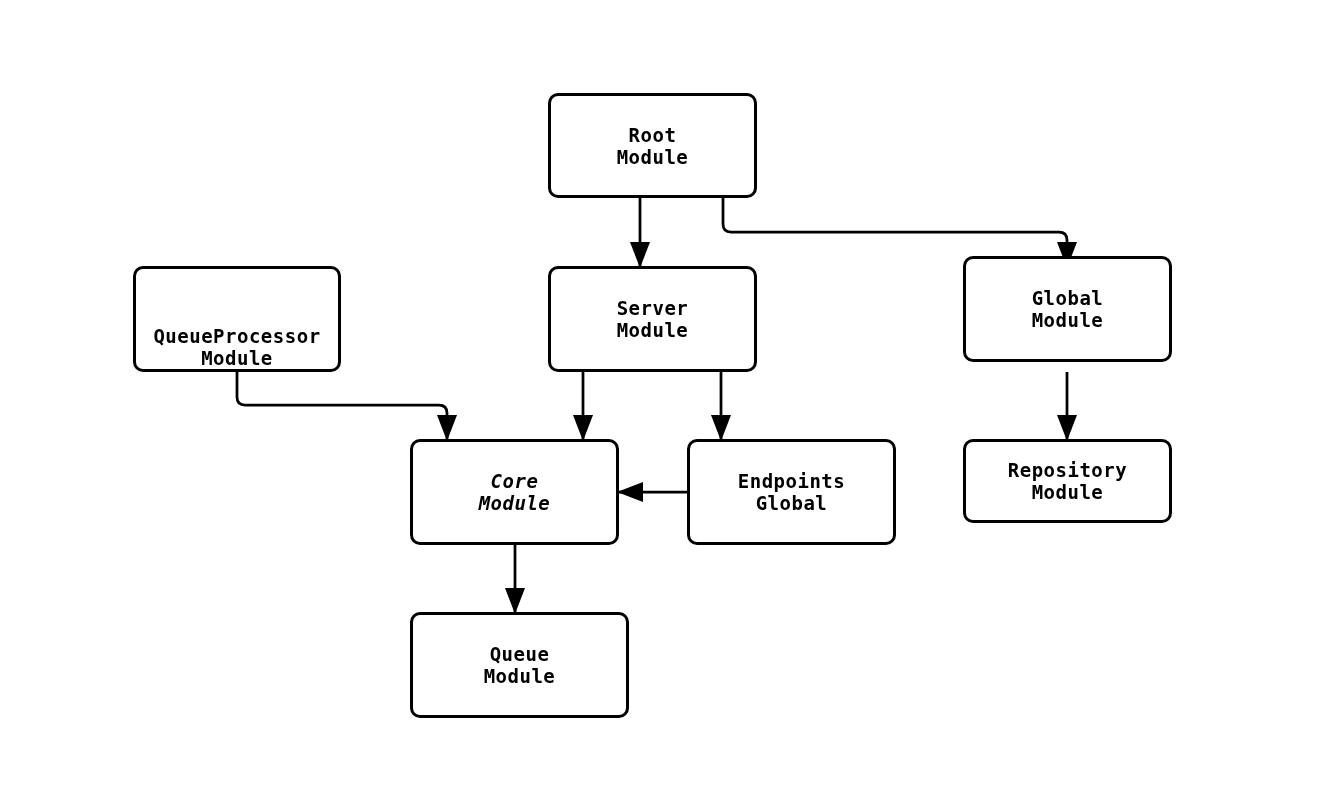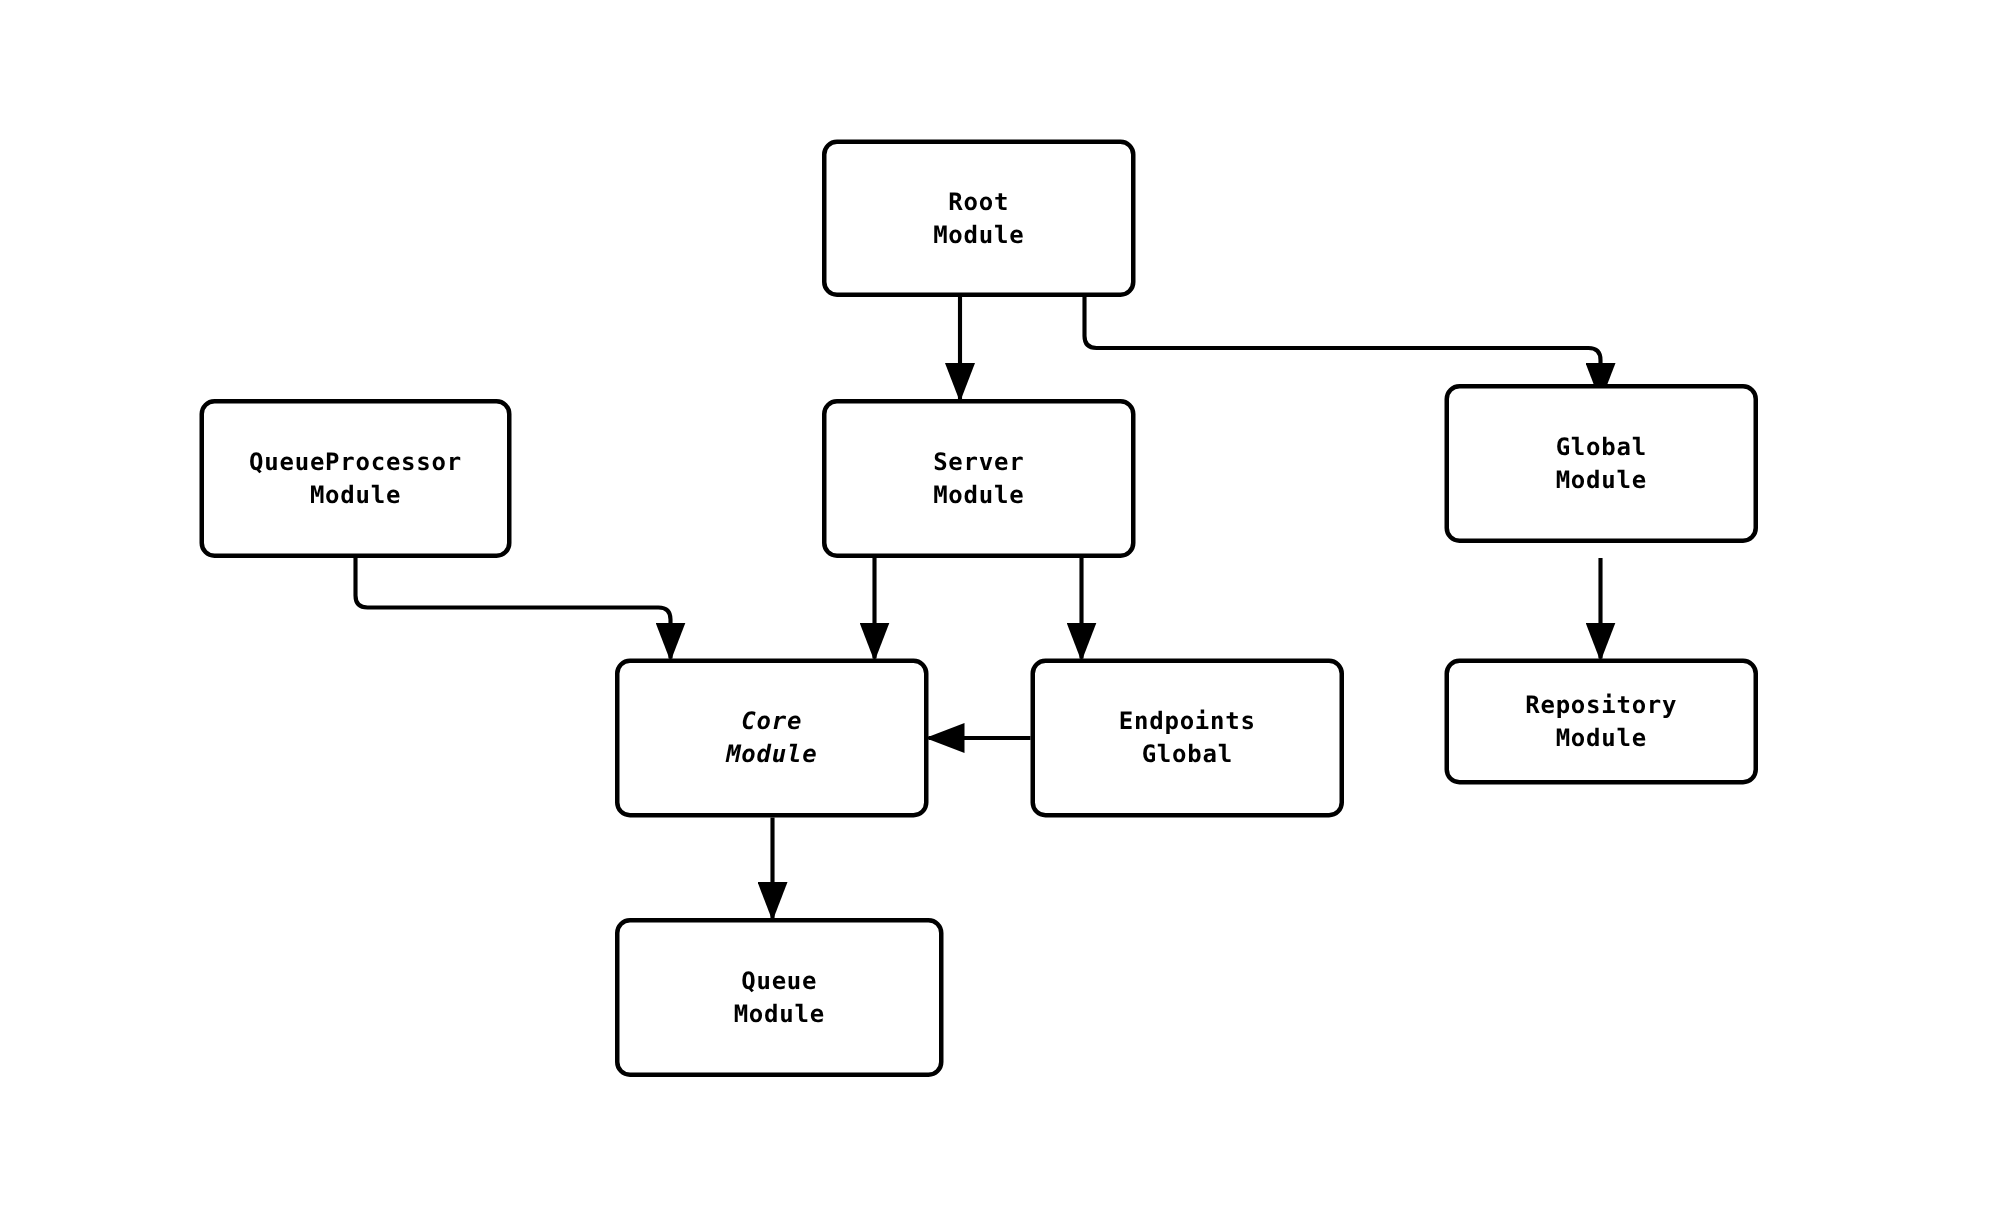--- a/index.html
+++ b/index.html
@@ -40,21 +40,21 @@
     box-sizing: border-box;
     background: var(--node-fill);
     border: 3px solid var(--stroke);
     border-radius: 10px;
     display: flex;
     align-items: center;
     justify-content: center;
     text-align: center;
   }
   .node-label {
-    font-size: 16px;
+    font-size: 19px;
     line-height: 22px;
     font-weight: bold;
     color: var(--text);
     white-space: pre-line;
     letter-spacing: 0.5px;
   }
 </style>
 </head>
 <body>
 
@@ -74,21 +74,21 @@
         <path class="edge" d="M 687 492 L 619 492" marker-end="url(#arrowhead)"></path>
         <path class="edge" d="M 1067 372 L 1067 439" marker-end="url(#arrowhead)"></path>
         <path class="edge" d="M 515 545 L 515 612" marker-end="url(#arrowhead)"></path>
       </g>
   </svg>
   <div id="nodes-layer">
       <div class="node" style="left: 548px; top: 93px; width: 209px; height: 105px;">
         <span class="node-label">Root
 Module</span>
       </div>
-      <div class="node" style="left: 133px; top: 266px; width: 208px; height: 106px;">
+      <div class="node" style="left: 133px; top: 266px; width: 208px; height: 106px; align-items: flex-end;">
         <span class="node-label">QueueProcessor
 Module</span>
       </div>
       <div class="node" style="left: 548px; top: 266px; width: 209px; height: 106px;">
         <span class="node-label">Server
 Module</span>
       </div>
       <div class="node" style="left: 963px; top: 256px; width: 209px; height: 106px;">
         <span class="node-label">Global
 Module</span>

